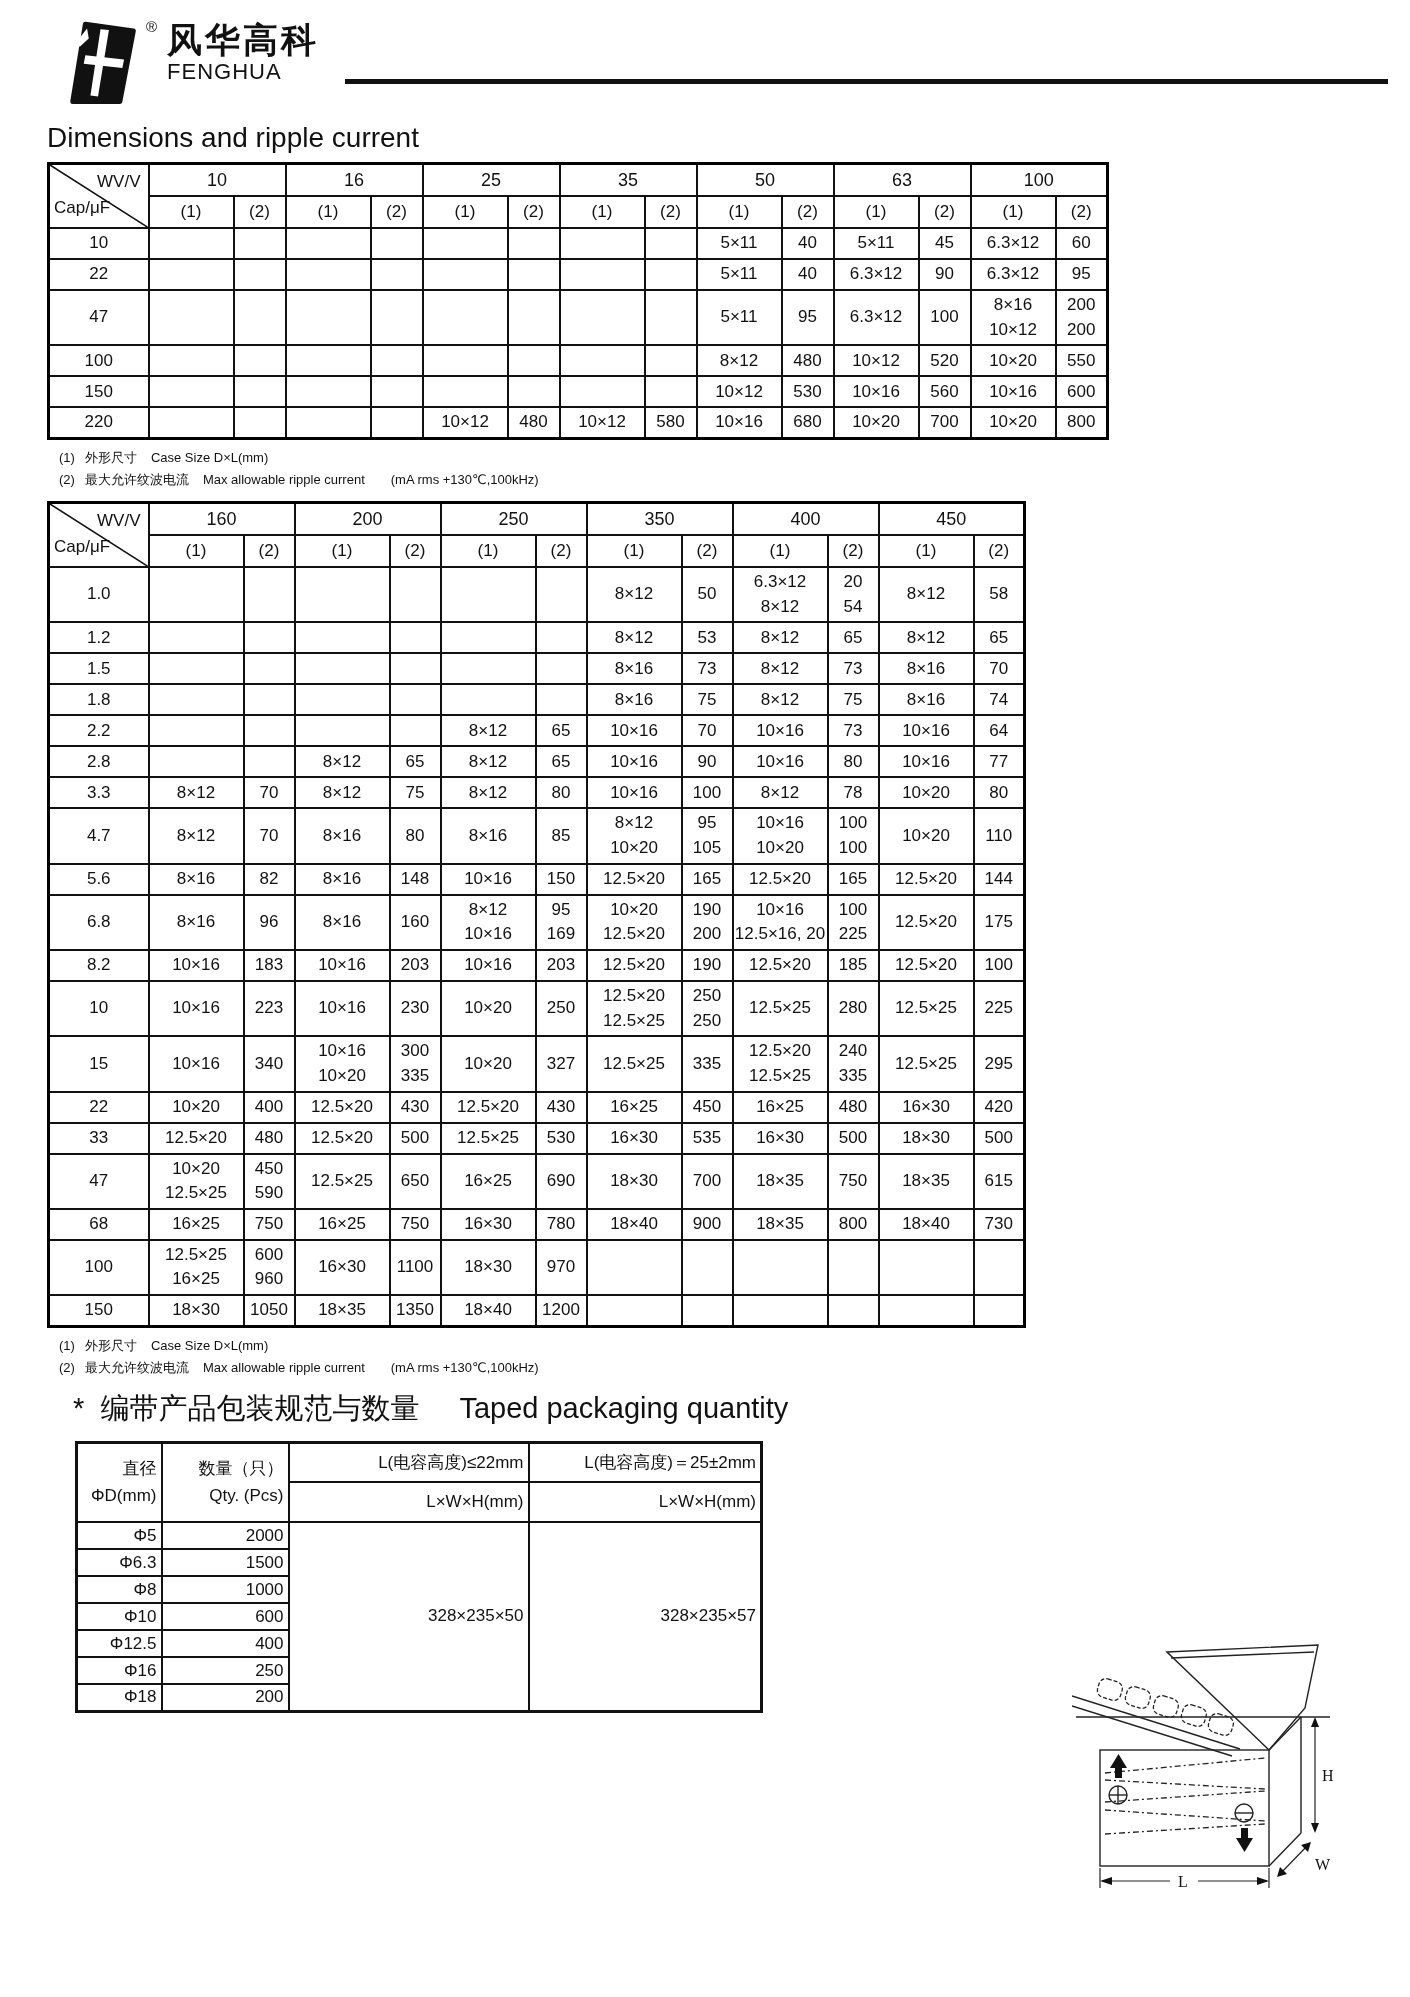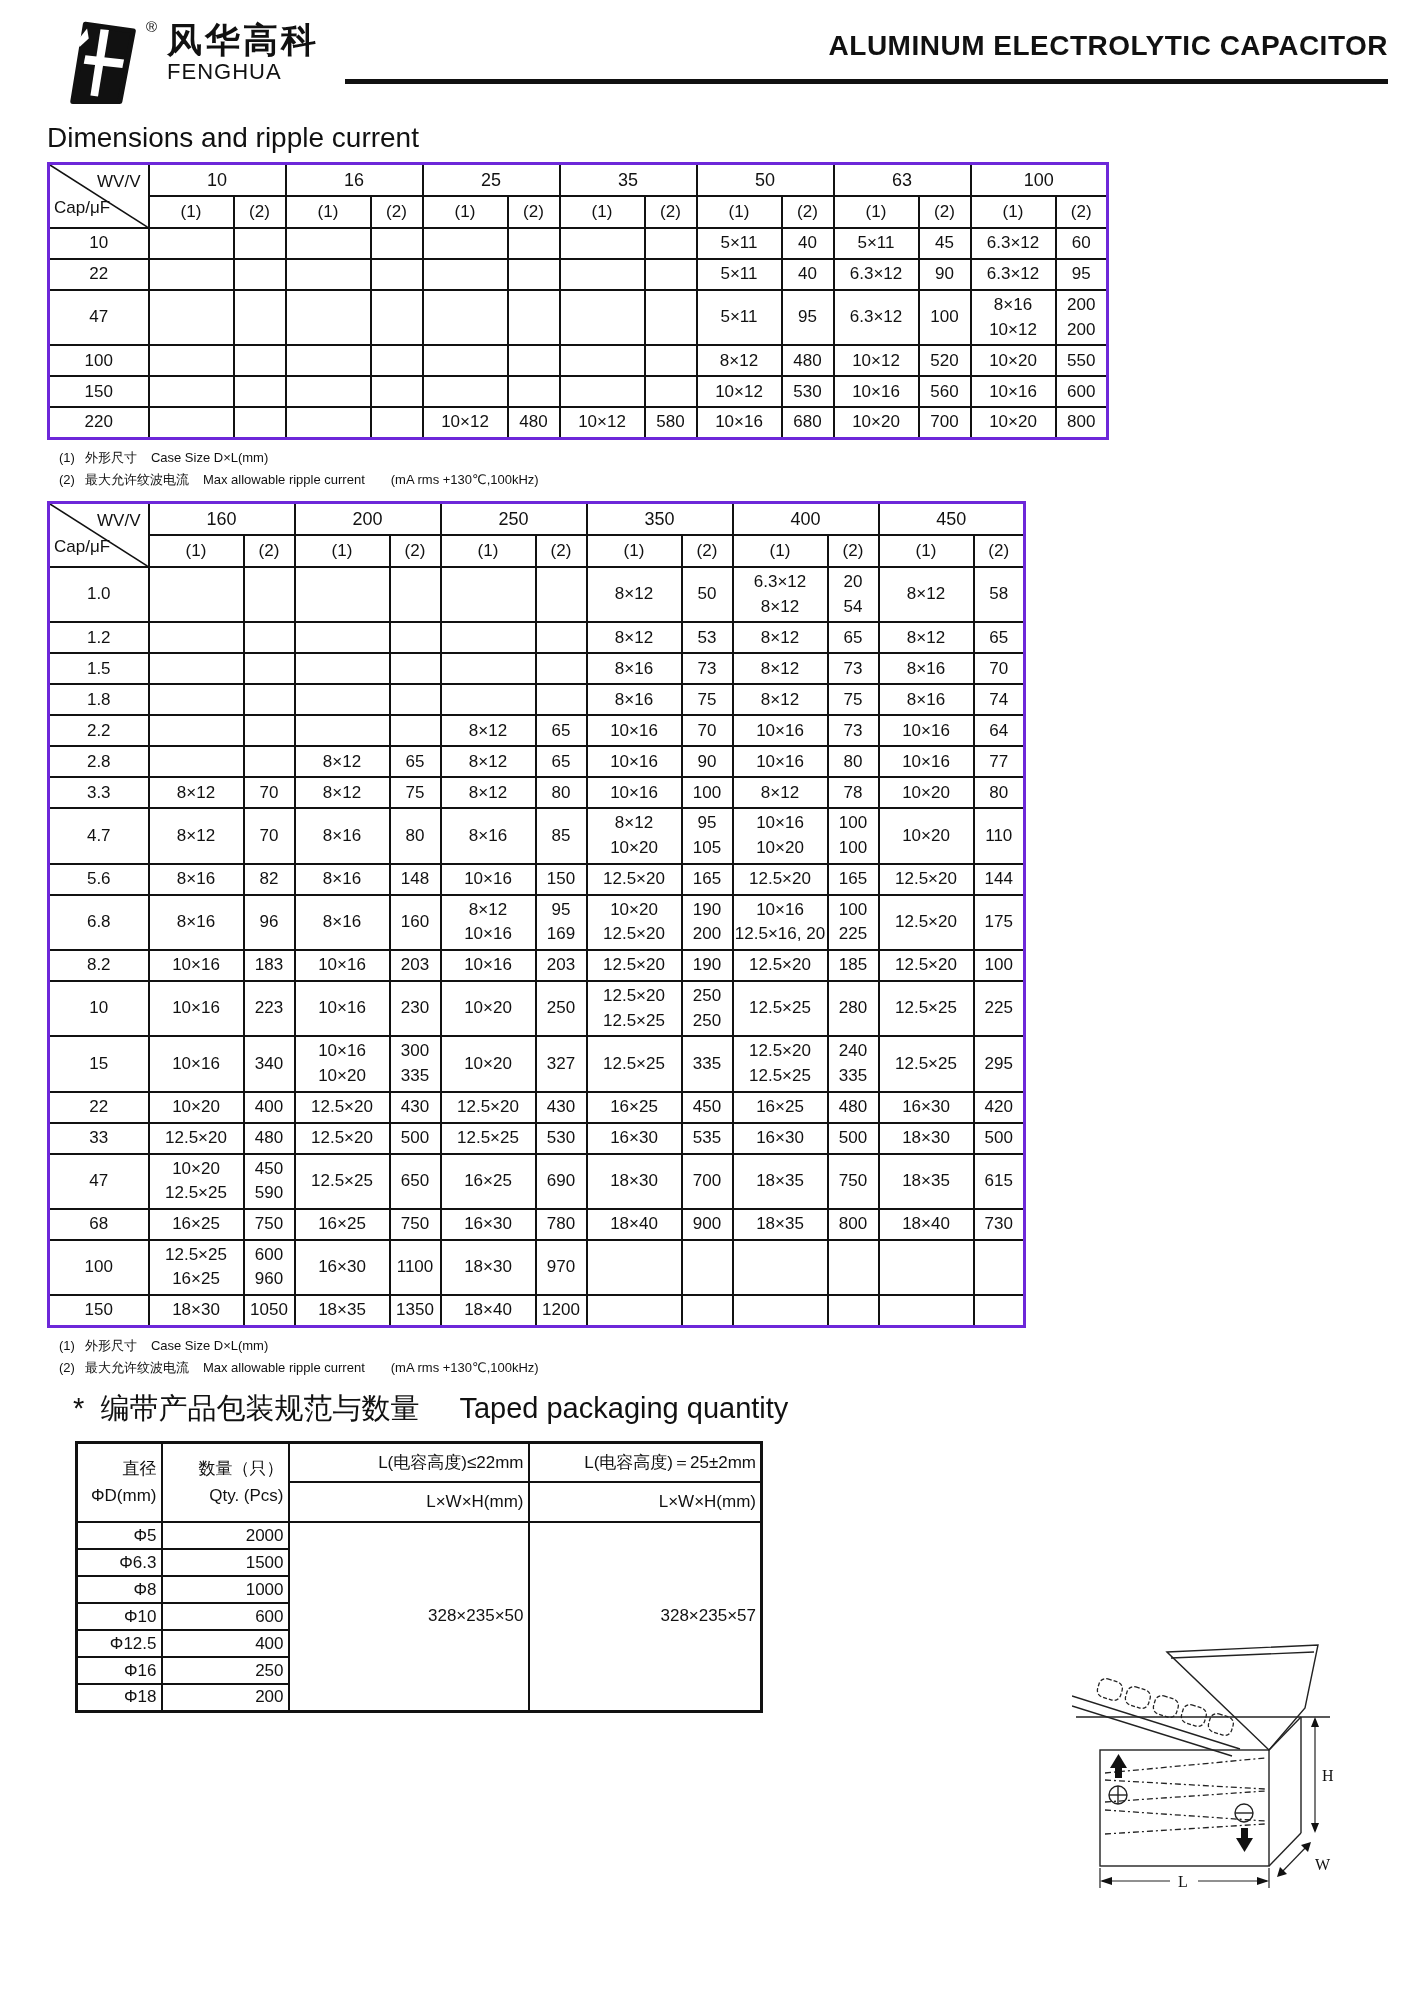--- a/index.html
+++ b/index.html
@@ -17,21 +17,21 @@
   .logo-text { margin:2px 0 0 10px; }
   .logo-cn { font-size:35px; font-weight:bold; letter-spacing:3px; line-height:1.05; }
   .logo-en { font-size:22px; font-weight:normal; letter-spacing:1px; line-height:1.15; }
   .doc-title { position:absolute; top:30px; right:22px; font-size:28px; font-weight:bold; letter-spacing:0.5px; }
   .header-rule { position:absolute; top:79px; left:345px; right:22px; height:5px; background:#111; }
   
   .main { position:absolute; left:47px; top:122px; width:1062px; }
   .sec-title-cn { font-size:23px; font-weight:bold; margin-bottom:8px; }
   .sec-title-en { font-size:28px; margin-bottom:8px; }
   
-  table.ripple { border-collapse:collapse; border:3px solid #6d28d9; table-layout:fixed; }
+  table.ripple { border-collapse:collapse; border:3px solid #000000; table-layout:fixed; }
   table.ripple th, table.ripple td {
     border:2px solid #111; text-align:center; vertical-align:middle;
     font-size:17px; font-weight:normal; padding:2px 1px; white-space:nowrap; line-height:1.45;
   }
   table.ripple thead tr:first-child th { font-size:18px; height:32px; }
   table.ripple thead tr:last-child th { height:32px; }
   table.ripple tbody tr { height:31px; }
   th.corner { position:relative; padding:0; }
   th.corner .diag { position:absolute; inset:0; width:100%; height:100%; }
   th.corner .diag line { stroke:#111; stroke-width:1.6; vector-effect:non-scaling-stroke; }
@@ -75,21 +75,20 @@
       <polygon points="35,42 81,47 79,57 33,52" fill="#fff"></polygon>
       <polygon points="53,11 63,12 50,91 41,90" fill="#fff"></polygon>
       <polygon points="26,24 37,10 39,22 28,32" fill="#fff"></polygon>
     </svg>
     <span class="logo-reg">®</span>
     <div class="logo-text">
       <div class="logo-cn">风华高科</div>
       <div class="logo-en">FENGHUA</div>
     </div>
   </div>
-  <div class="doc-title">ALUMINUM ELECTROLYTIC CAPACITOR</div>
   <div class="header-rule"></div>
 
   <div class="main">
     <div class="sec-title-en">Dimensions and ripple current</div>
 
     <table class="ripple" id="table1">
         <colgroup>
           <col style="width: 100px;">
           <col style="width: 85px;">
           <col style="width: 52px;">

